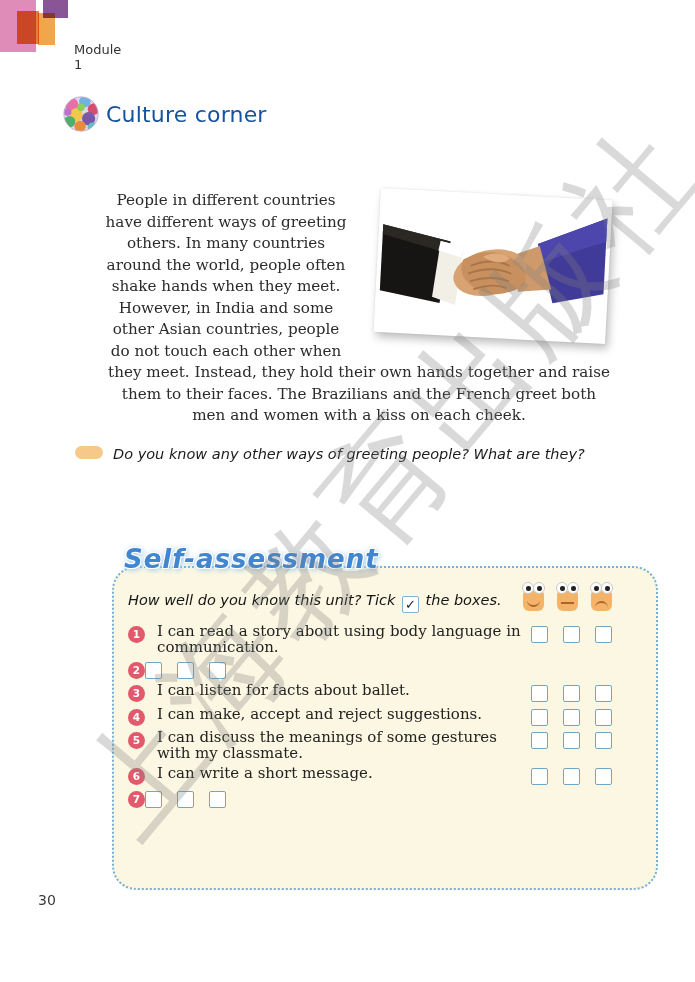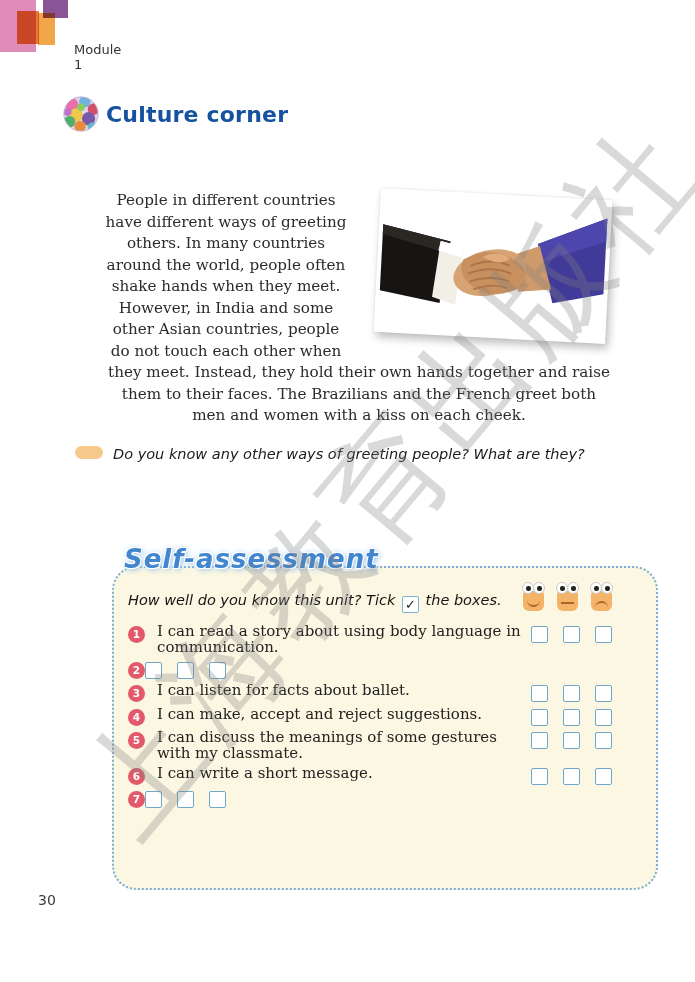--- a/index.html
+++ b/index.html
@@ -19,21 +19,21 @@
   .sq.amber  { left:38px; top:13px; width:17px; height:32px; background:#f2a64a; mix-blend-mode:multiply; }
   .module-label {
     position:absolute; left:46px; top:42px;
     font-family:"DejaVu Sans", sans-serif; font-size:13px; color:#333;margin-left:28px;
   }
 
   
   .culture-row { position:absolute; left:62px; top:95px; display:flex; align-items:center; }
   .globe { width:38px; height:38px; margin-right:6px; }
   .culture-title {
-    font-family:"DejaVu Sans", sans-serif; font-weight:bold; font-size:22px;
+    font-family:"DejaVu Sans", sans-serif; font-weight:normal; font-size:22px;
     color:#1553a0; letter-spacing:0.2px;
   }
   .lesson-title {
     position:absolute; left:105px; top:143px;
     font-family:"DejaVu Sans", sans-serif; font-weight:bold; font-size:18px;
     color:#009181;
   }
 
   
   .article {

